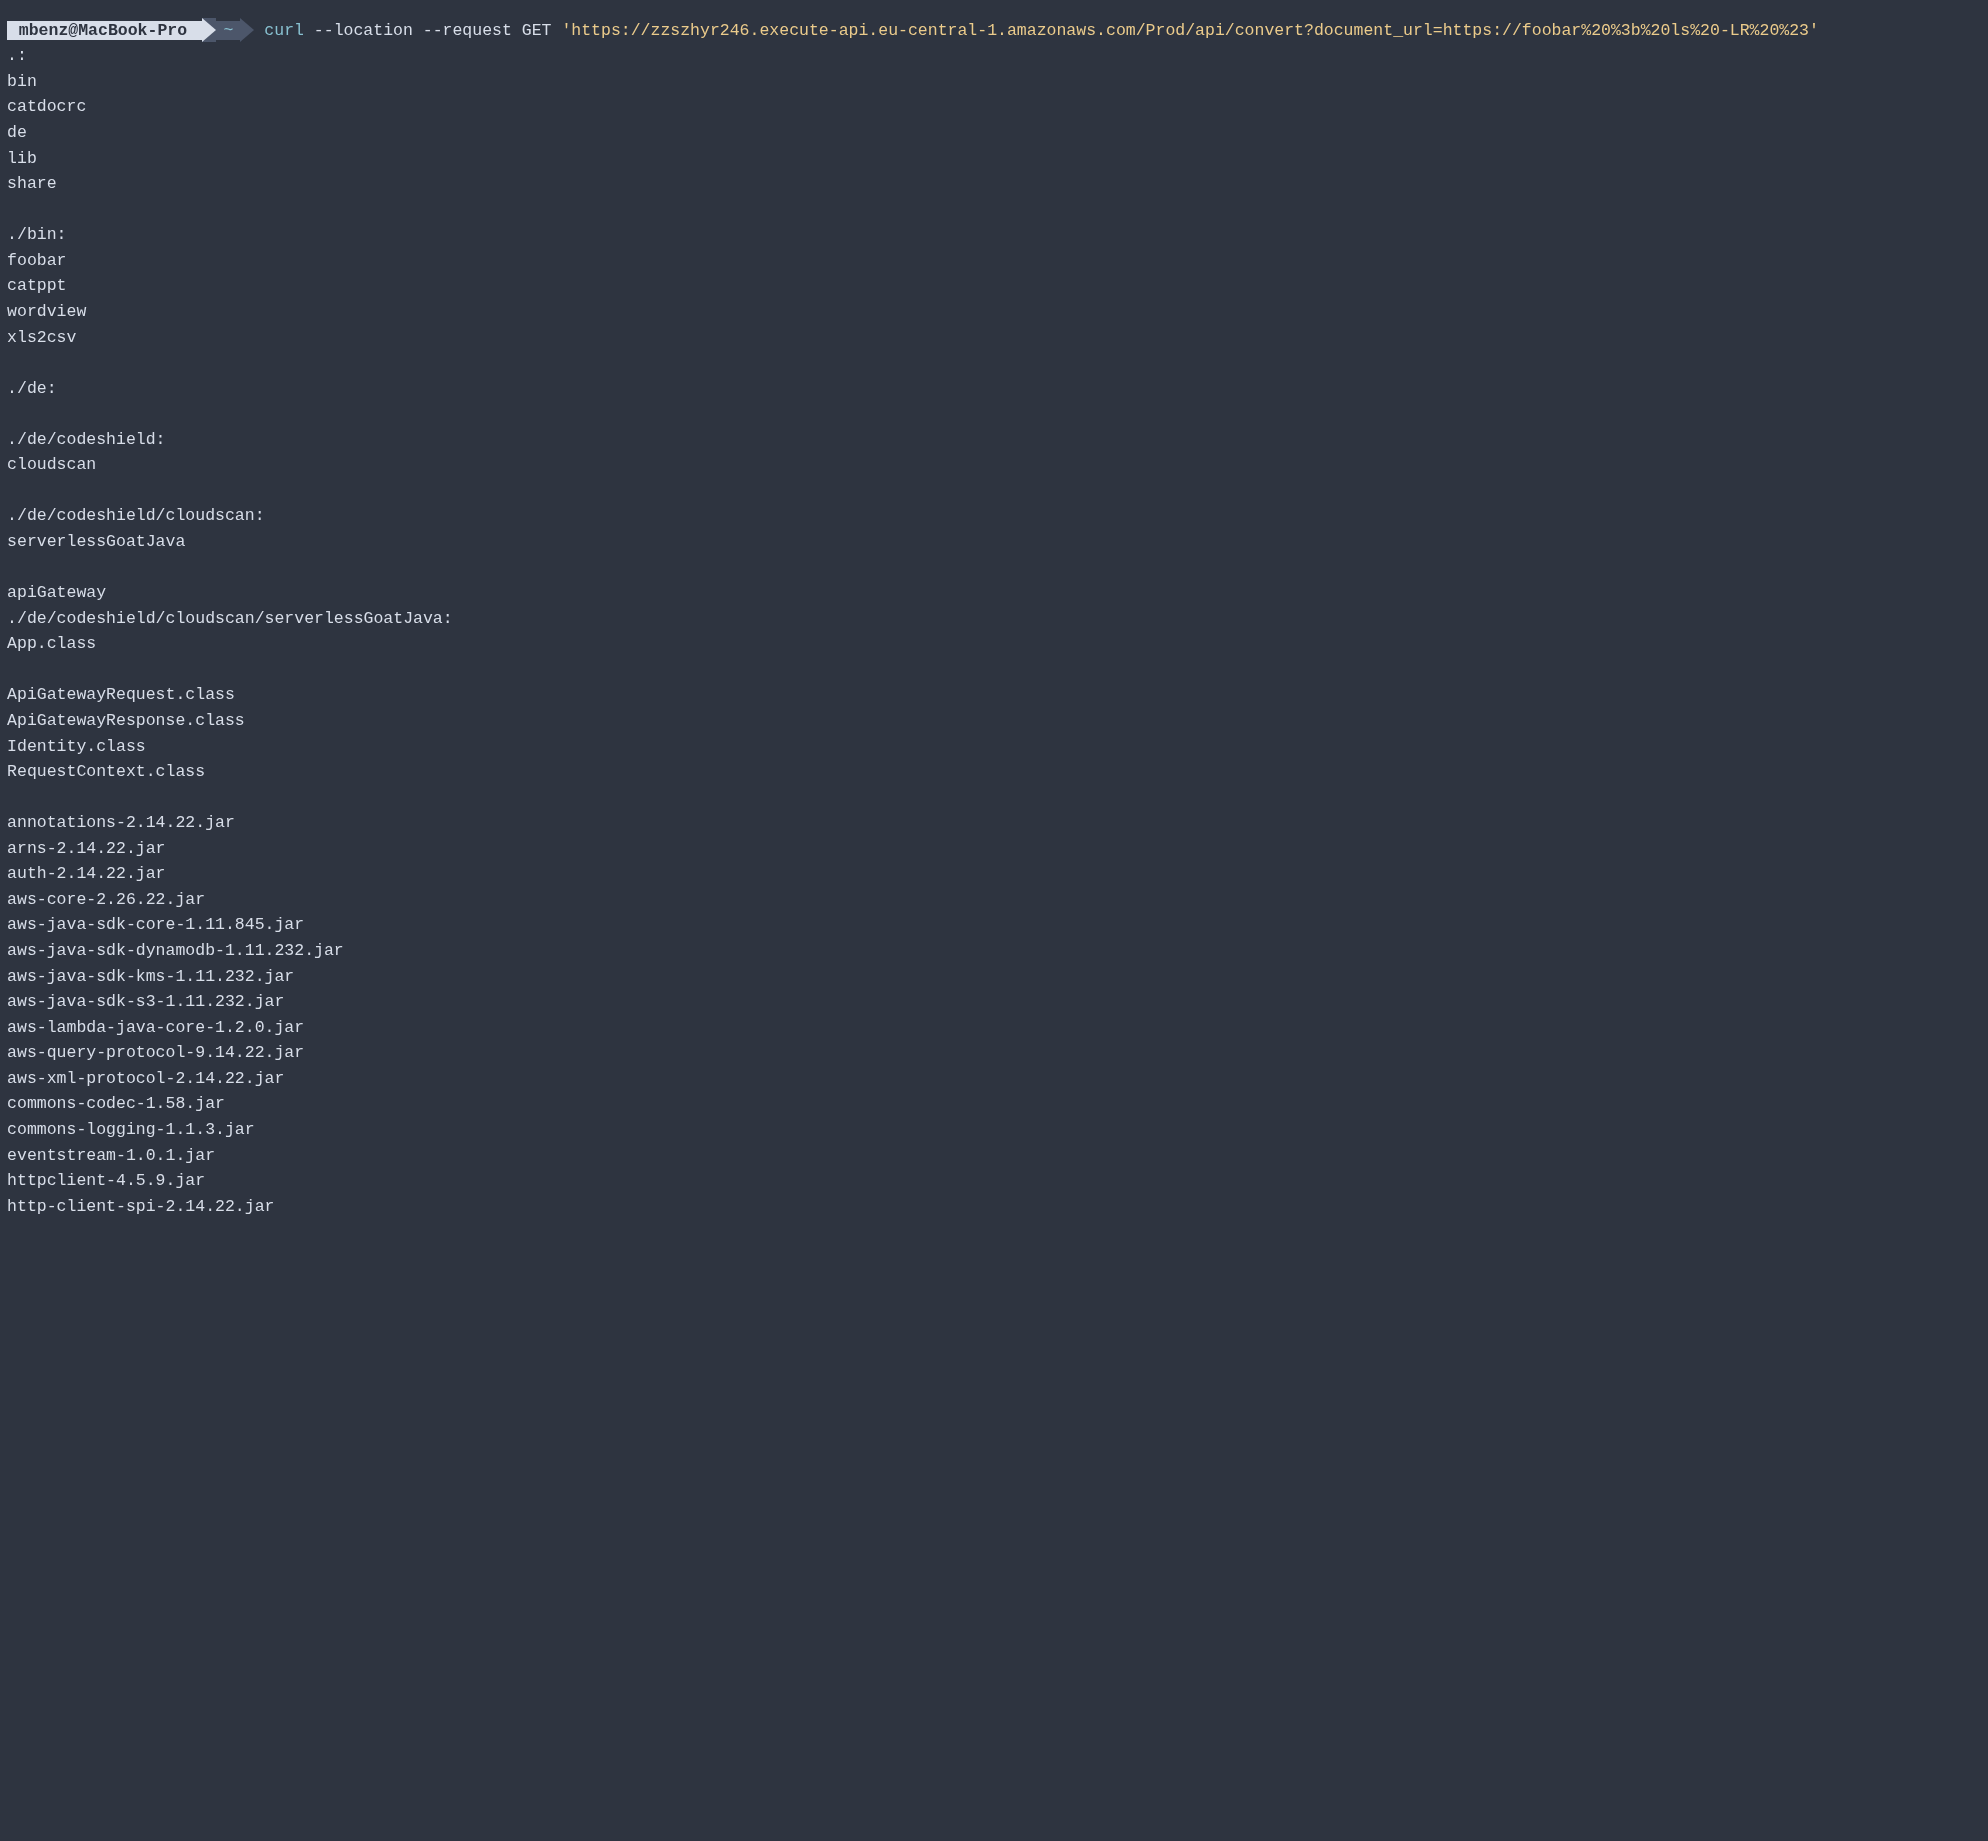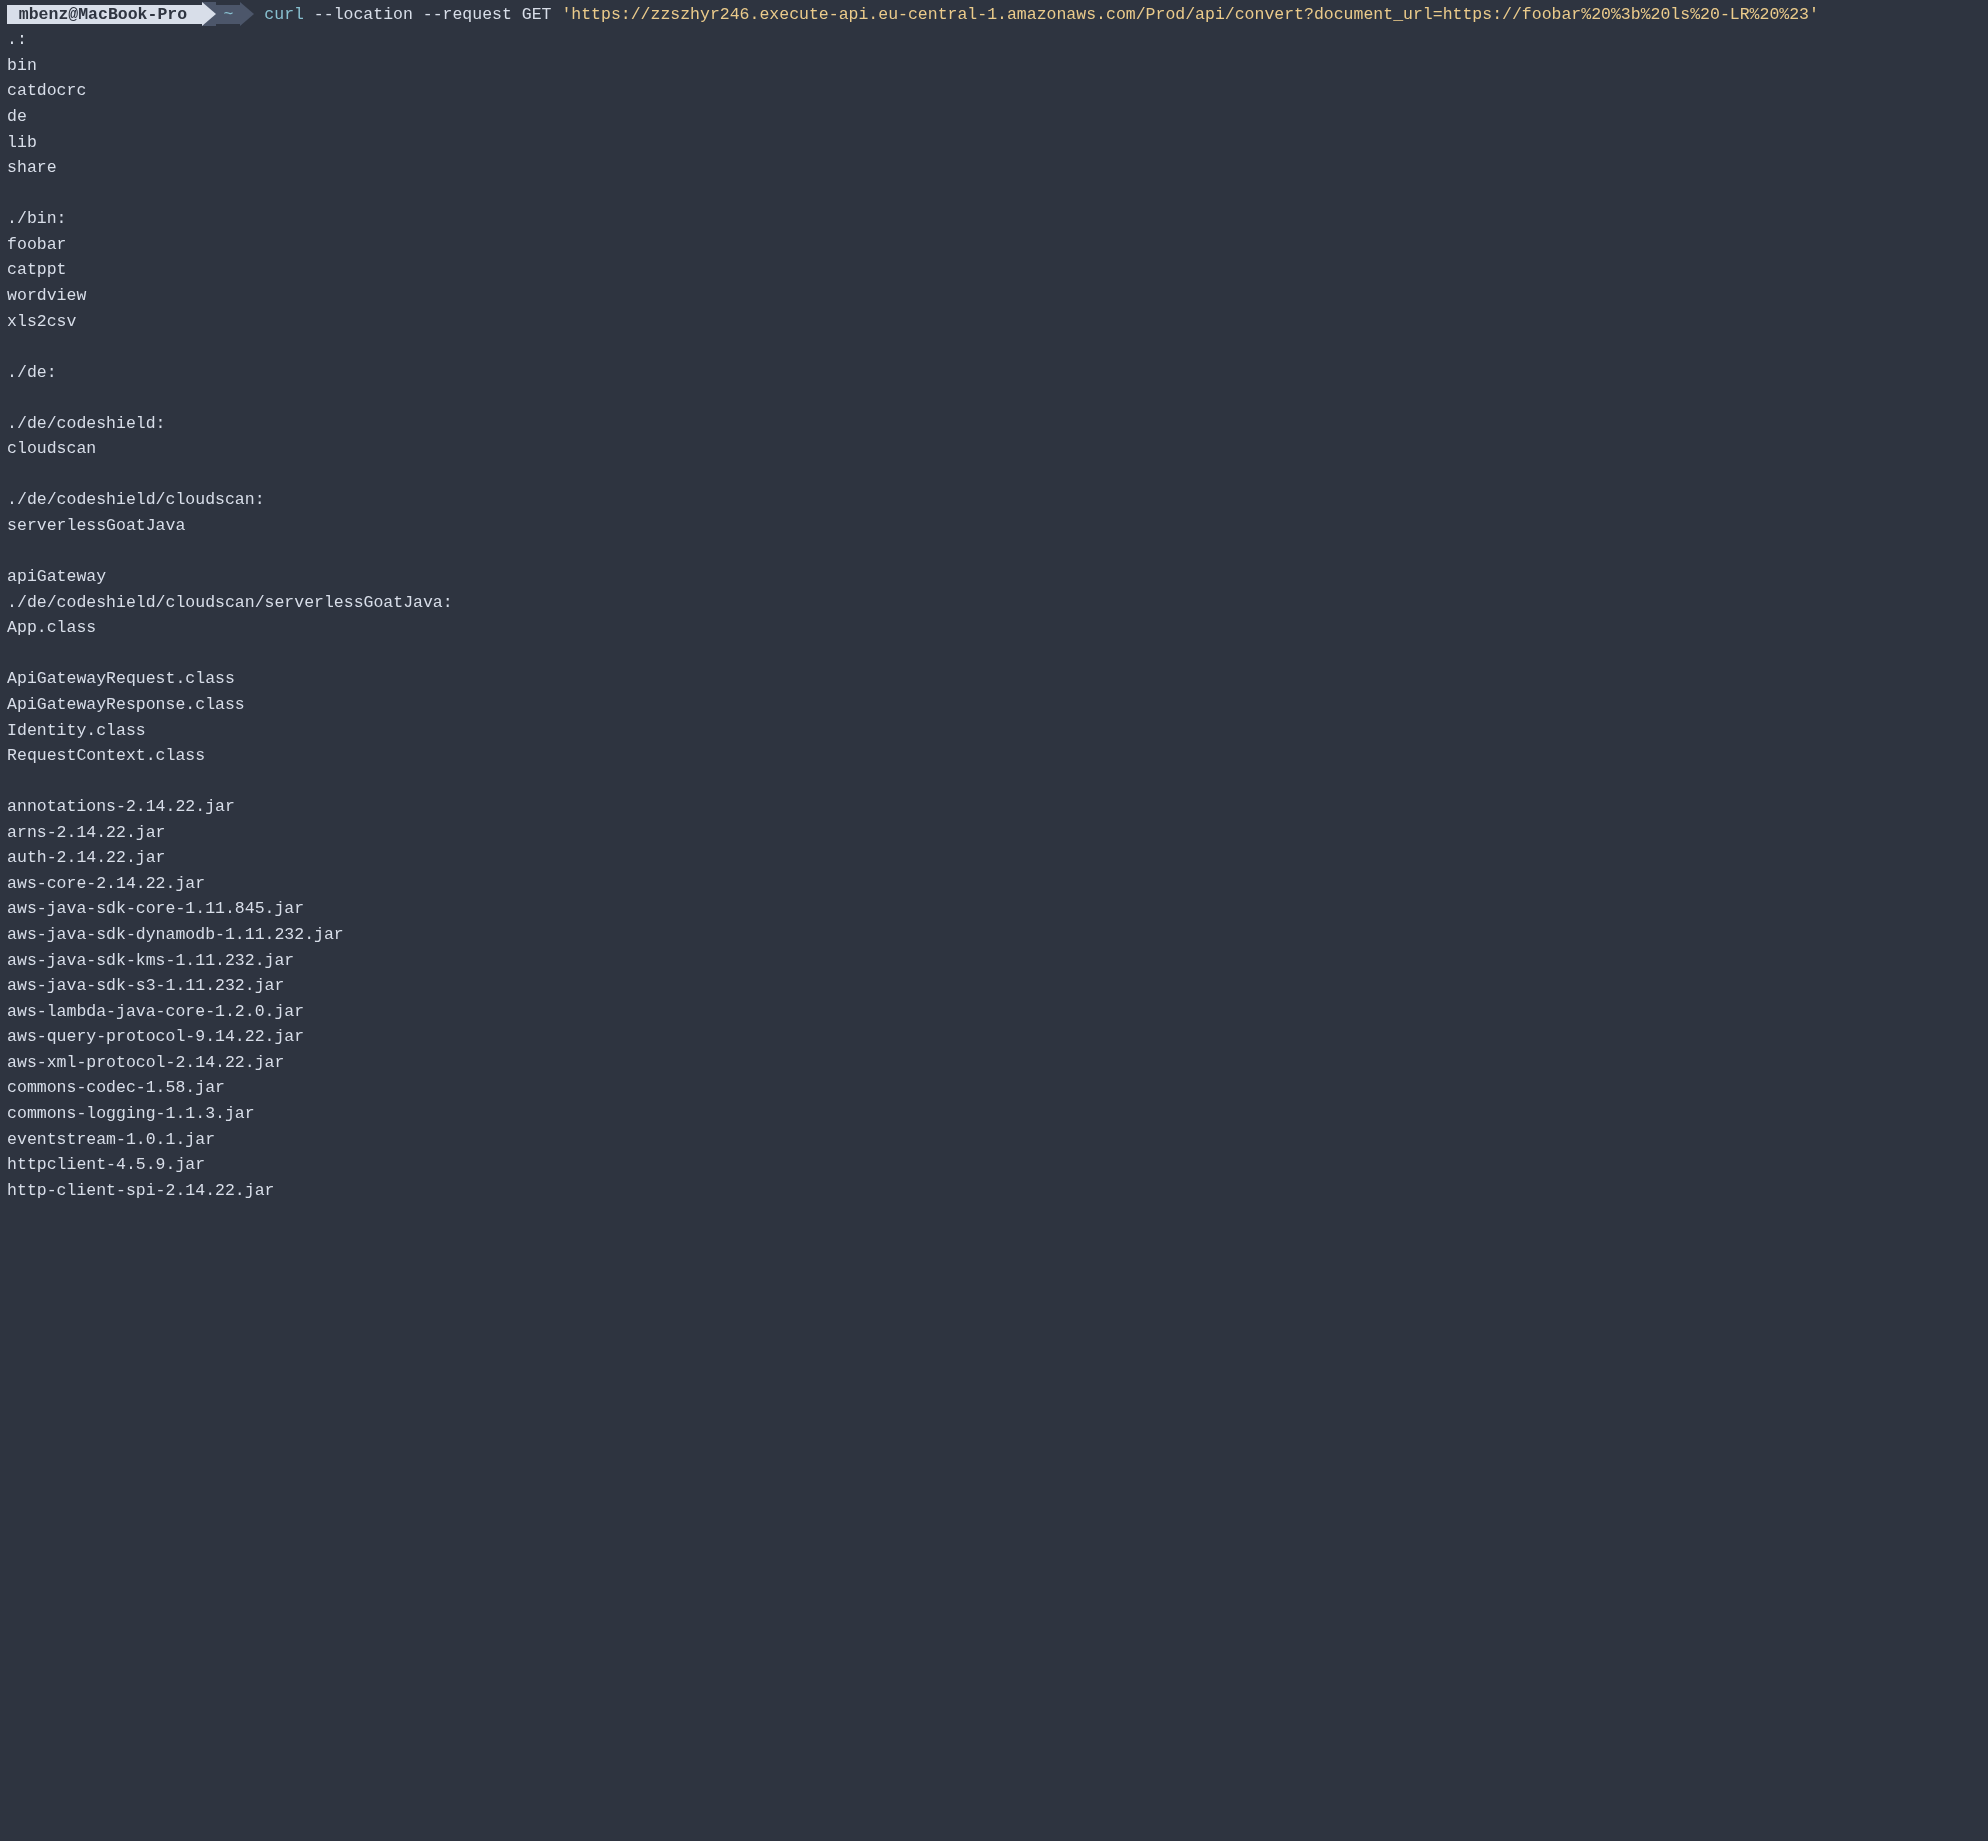--- a/index.html
+++ b/index.html
@@ -59,20 +59,21 @@
     .sep-white {
       border-left: 0.9em solid #d8dee9;
       background-color: #4c566a;
     }
     .sep-grey {
       border-left: 0.9em solid #4c566a;
     }
     .prompt-container {
       white-space: pre-wrap;
       word-break: break-all;
+      margin-top: 16px;
     }
   </style>
 </head>
 <body>
 
 <div class="terminal">
   <div class="prompt-container"><span class="prompt-user"> <span>mbenz@MacBook-Pro</span> </span><span class="powerline-sep sep-white"></span><span class="prompt-path">~</span><span class="powerline-sep sep-grey"></span><span> <span class="cmd-curl">curl</span><span class="cmd-args"> --location --request GET </span><span class="cmd-url">'https://zzszhyr246.execute-api.eu-central-1.amazonaws.com/Prod/api/convert?document_url=https://foobar%20%3b%20ls%20-LR%20%23'</span></span></div>
   <div id="output">
       <div class="output-line">.:</div>
       <div class="output-line">bin</div>
@@ -100,21 +101,21 @@
       <div class="output-line">App.class</div>
       <div class="output-line">&nbsp;</div>
       <div class="output-line">ApiGatewayRequest.class</div>
       <div class="output-line">ApiGatewayResponse.class</div>
       <div class="output-line">Identity.class</div>
       <div class="output-line">RequestContext.class</div>
       <div class="output-line">&nbsp;</div>
       <div class="output-line">annotations-2.14.22.jar</div>
       <div class="output-line">arns-2.14.22.jar</div>
       <div class="output-line">auth-2.14.22.jar</div>
-      <div class="output-line">aws-core-2.14.22.jar</div>
+      <div class="output-line">aws-core-2.26.22.jar</div>
       <div class="output-line">aws-java-sdk-core-1.11.845.jar</div>
       <div class="output-line">aws-java-sdk-dynamodb-1.11.232.jar</div>
       <div class="output-line">aws-java-sdk-kms-1.11.232.jar</div>
       <div class="output-line">aws-java-sdk-s3-1.11.232.jar</div>
       <div class="output-line">aws-lambda-java-core-1.2.0.jar</div>
       <div class="output-line">aws-query-protocol-9.14.22.jar</div>
       <div class="output-line">aws-xml-protocol-2.14.22.jar</div>
       <div class="output-line">commons-codec-1.58.jar</div>
       <div class="output-line">commons-logging-1.1.3.jar</div>
       <div class="output-line">eventstream-1.0.1.jar</div>

